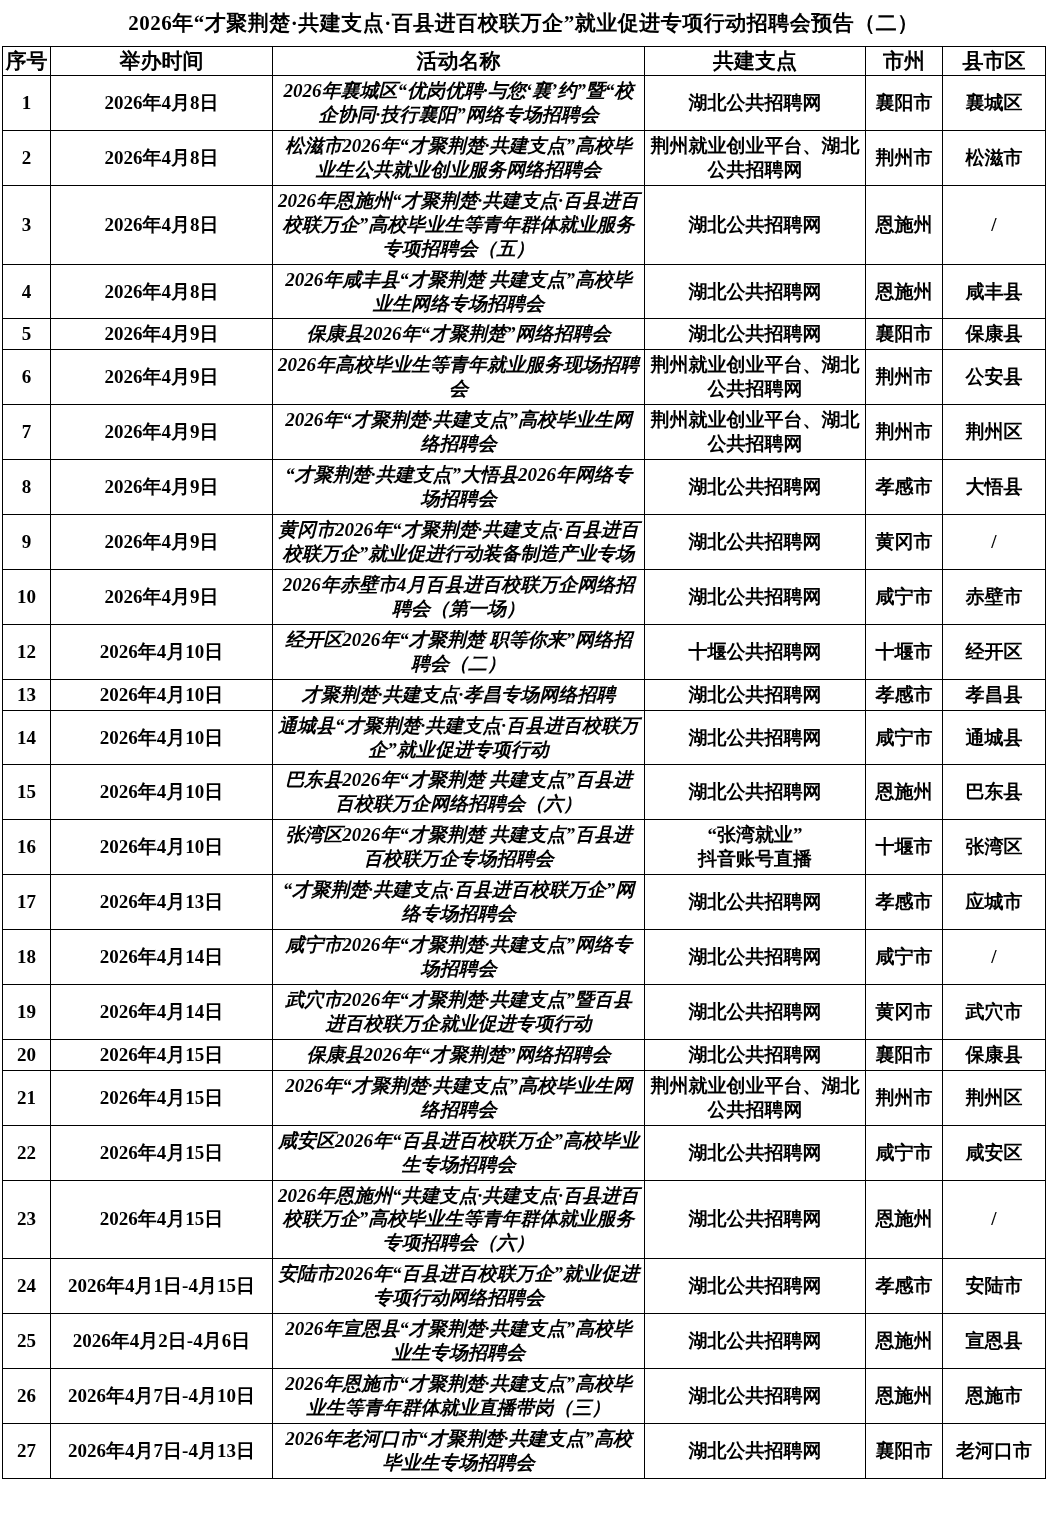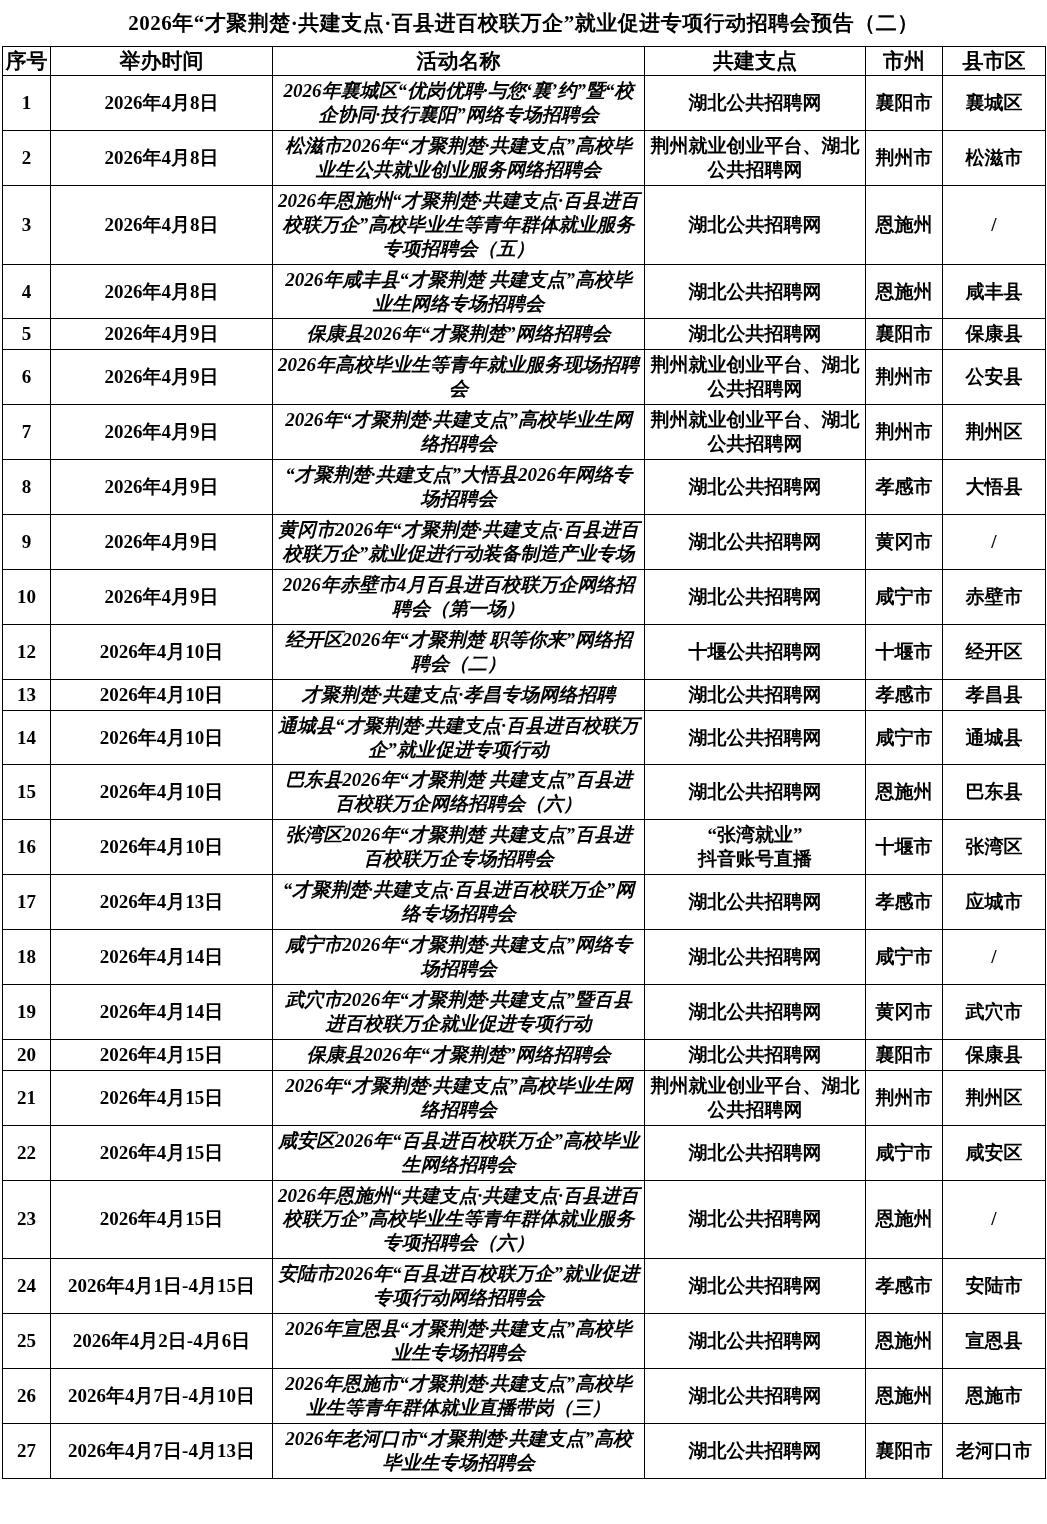--- a/index.html
+++ b/index.html
@@ -251,21 +251,21 @@
     <td class="cell-no">21</td>
     <td class="cell-date">2026年4月15日</td>
     <td class="cell-name">2026年“才聚荆楚·共建支点”高校毕业生网络招聘会</td>
     <td class="cell-loc">荆州就业创业平台、湖北公共招聘网</td>
     <td class="cell-city">荆州市</td>
     <td class="cell-county">荆州区</td>
   </tr>
         <tr>
     <td class="cell-no">22</td>
     <td class="cell-date">2026年4月15日</td>
-    <td class="cell-name">咸安区2026年“百县进百校联万企”高校毕业生网络招聘会</td>
+    <td class="cell-name">咸安区2026年“百县进百校联万企”高校毕业生专场招聘会</td>
     <td class="cell-loc">湖北公共招聘网</td>
     <td class="cell-city">咸宁市</td>
     <td class="cell-county">咸安区</td>
   </tr>
         <tr>
     <td class="cell-no">23</td>
     <td class="cell-date">2026年4月15日</td>
     <td class="cell-name">2026年恩施州“共建支点·共建支点·百县进百校联万企”高校毕业生等青年群体就业服务专项招聘会（六）</td>
     <td class="cell-loc">湖北公共招聘网</td>
     <td class="cell-city">恩施州</td>

